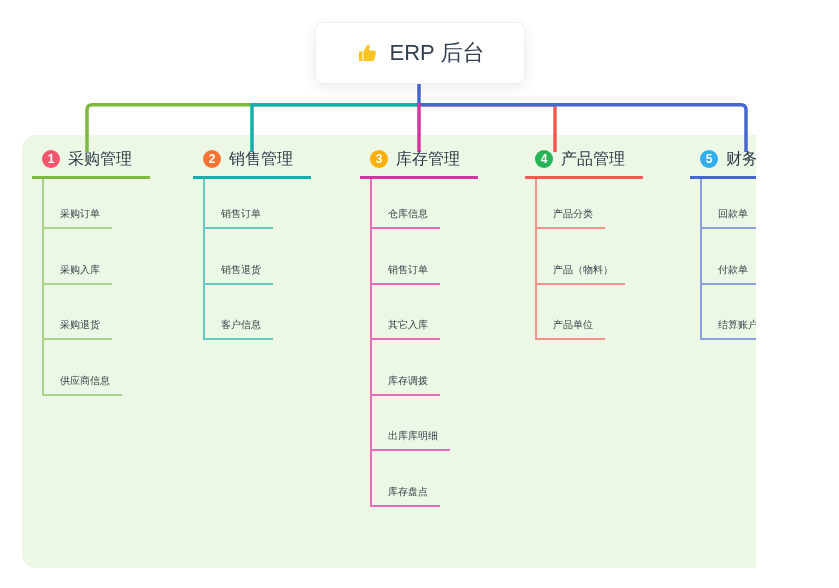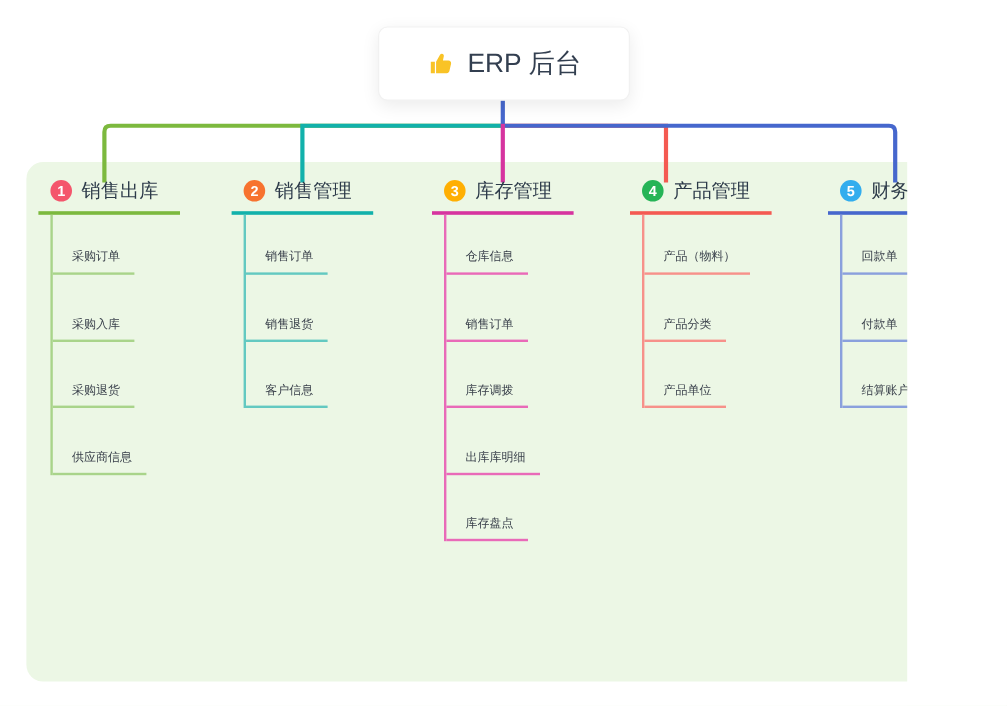--- a/index.html
+++ b/index.html
@@ -61,21 +61,21 @@
     <svg width="24" height="24" viewBox="0 0 24 24">
       <path fill="#f9c326" d="M3 10.5h3.4V20H3z"></path>
       <path fill="#f9c326" d="M7.4 20h8.9c1.1 0 2-.75 2.2-1.8l1.4-6.1c.3-1.4-.75-2.7-2.2-2.7h-4.6l.75-3.6c.2-1.05-.55-2.05-1.6-2.05-.65 0-1.25.35-1.55.9L7.4 10.5V20z"></path>
     </svg>
     <span>ERP 后台</span>
   </div>
 
 <div class="branch" style="left: 32px; --lc: #7cb93e; --cc: #a9d48a;">
       <div class="branch-title">
         <span class="badge" style="background: rgb(244, 86, 108);">1</span>
-        <span>销售出库</span>
+        <span>采购管理</span>
       </div>
       <div class="children">
         <div class="child-row">
           <span>采购订单</span>
         </div>
         <div class="child-row">
           <span>采购入库</span>
         </div>
         <div class="child-row">
           <span>采购退货</span>
@@ -108,41 +108,44 @@
         <span>库存管理</span>
       </div>
       <div class="children">
         <div class="child-row">
           <span>仓库信息</span>
         </div>
         <div class="child-row">
           <span>销售订单</span>
         </div>
         <div class="child-row">
+          <span>其它入库</span>
+        </div>
+        <div class="child-row">
           <span>库存调拨</span>
         </div>
         <div class="child-row">
           <span>出库库明细</span>
         </div>
         <div class="child-row">
           <span>库存盘点</span>
         </div>
       </div>
     </div>
     <div class="branch" style="left: 525px; --lc: #f45a52; --cc: #f7918a;">
       <div class="branch-title">
         <span class="badge" style="background: rgb(38, 180, 87);">4</span>
         <span>产品管理</span>
       </div>
       <div class="children">
         <div class="child-row">
-          <span>产品（物料）</span>
+          <span>产品分类</span>
         </div>
         <div class="child-row">
-          <span>产品分类</span>
+          <span>产品（物料）</span>
         </div>
         <div class="child-row">
           <span>产品单位</span>
         </div>
       </div>
     </div>
     <div class="branch" style="left: 690px; --lc: #4667cd; --cc: #8aa0dd;">
       <div class="branch-title">
         <span class="badge" style="background: rgb(50, 173, 238);">5</span>
         <span>财务管理</span>

